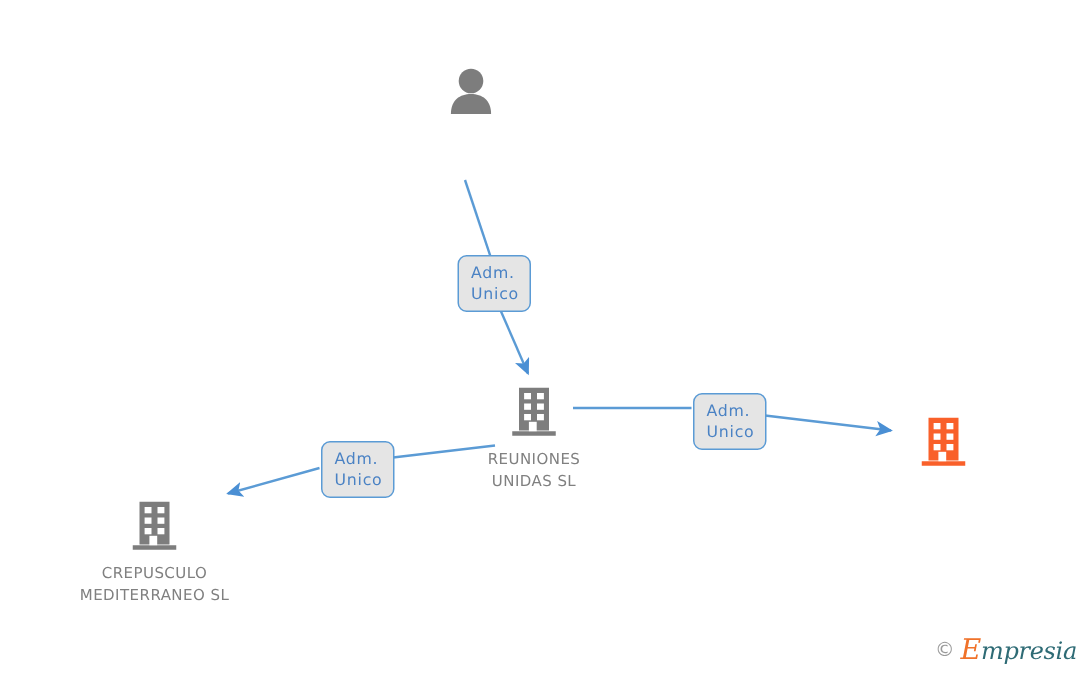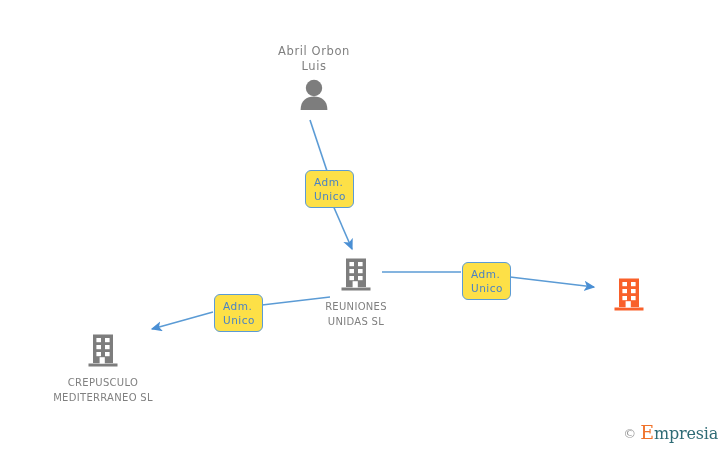--- a/index.html
+++ b/index.html
@@ -62,21 +62,21 @@
   .node-person .node-label {
     margin-bottom: 4px;
   }
 
   
   .edge-label {
     position: absolute;
     box-sizing: border-box;
     border: 1.4px solid #5B9BD5;
     border-radius: 6px;
-    background: #fde047;
+    background: #e5e5e5;
     color: #4A82C4;
     font-size: 10.5px;
     line-height: 14px;
     letter-spacing: 0.5px;
     padding: 4px 7px 4px 8px;
     text-align: left;
     white-space: pre-line;
     z-index: 5;
   }
 
@@ -90,20 +90,21 @@
     gap: 4px;
     z-index: 10;
   }
   #watermark .wm-copy {
     color: #9a9a9a;
     font-size: 13px;
     line-height: 13px;
   }
   #watermark .wm-word {
     font-family: "DejaVu Serif", "Liberation Serif", serif;
+    font-style: italic;
     font-size: 16px;
     line-height: 16px;
     color: #2E6B75;
     letter-spacing: -0.2px;
   }
   #watermark .wm-word .wm-initial {
     color: #F0722A;
     font-size: 19px;
   }
 </style>
@@ -135,22 +136,20 @@
       <line x1="213" y1="312" x2="152" y2="329" stroke="#5B9BD5" stroke-width="1.6" marker-end="url(#arrow-left)"></line>
     </g>
 
     <g>
       <line x1="382" y1="272" x2="461" y2="272" stroke="#5B9BD5" stroke-width="1.6"></line>
       <line x1="510" y1="277" x2="594" y2="287" stroke="#5B9BD5" stroke-width="1.6" marker-end="url(#arrow-right)"></line>
     </g>
   </svg>
 
   <div class="node node-person" style="left:314px; top:44px;">
-    <div class="node-label">Abril Orbon
-Luis</div>
     <span class="node-icon">
       <svg width="34" height="32" viewBox="0 0 34 32">
         <circle cx="17" cy="10" r="8.2" fill="#7D7D7D"></circle>
         <path d="M3.6,32 C3.6,22.6 9.6,18.6 17,18.6 C24.4,18.6 30.4,22.6 30.4,32 Z" fill="#7D7D7D"></path>
       </svg>
     </span>
   </div>
 
   <div class="node node-company" style="left:356px; top:258px;">
     <span class="node-icon">

